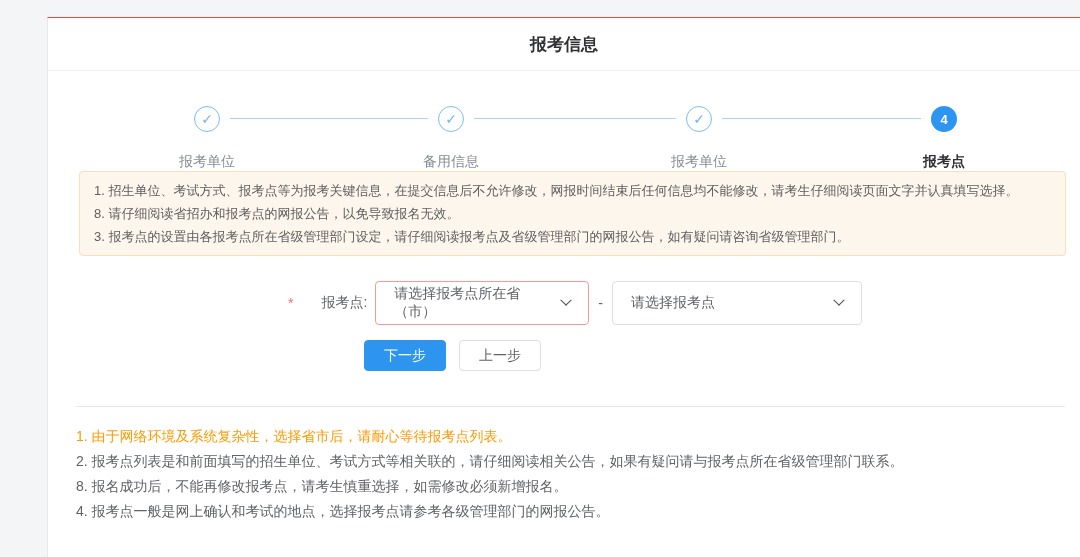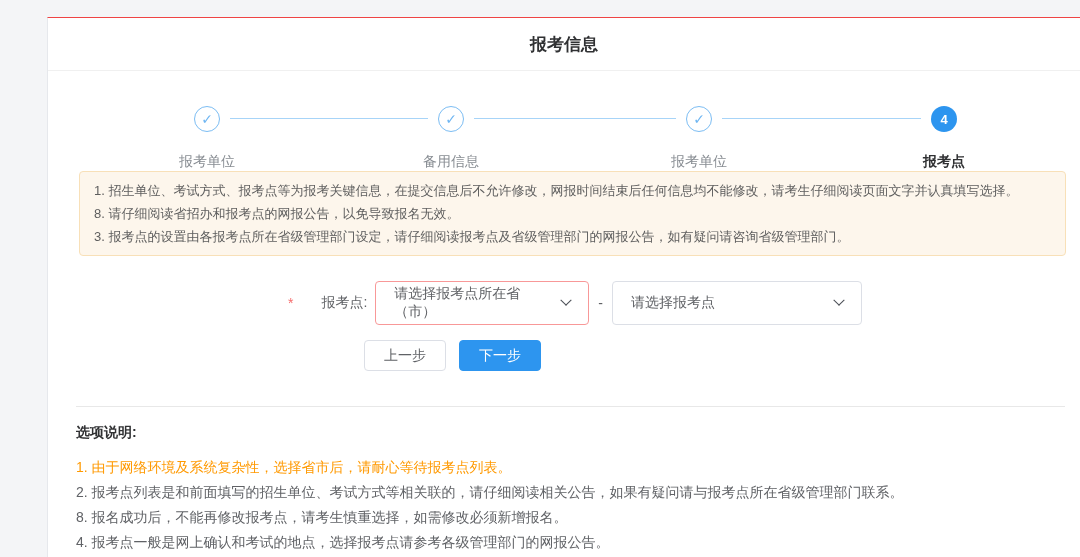--- a/index.html
+++ b/index.html
@@ -152,29 +152,28 @@
         <span class="dash">-</span>
 
         <div class="select site">
           <span>请选择报考点</span>
           <span class="chevron"></span>
         </div>
       </div>
 
 
       <div class="button-row">
+        <button class="btn next">下一步</button>
         <button class="btn prev">上一步</button>
-        <button class="btn next">下一步</button>
       </div>
     </div>
 
     <div class="divider"></div>
 
     <div class="notes">
-      <div class="notes-heading">选项说明:</div>
       <div class="note-line orange">1. 由于网络环境及系统复杂性，选择省市后，请耐心等待报考点列表。</div>
       <div class="note-line">2. 报考点列表是和前面填写的招生单位、考试方式等相关联的，请仔细阅读相关公告，如果有疑问请与报考点所在省级管理部门联系。</div>
       <div class="note-line">8. 报名成功后，不能再修改报考点，请考生慎重选择，如需修改必须新增报名。</div>
       <div class="note-line">4. 报考点一般是网上确认和考试的地点，选择报考点请参考各级管理部门的网报公告。</div>
     </div>
 
   </div>
 </div>
 
 </body></html>

